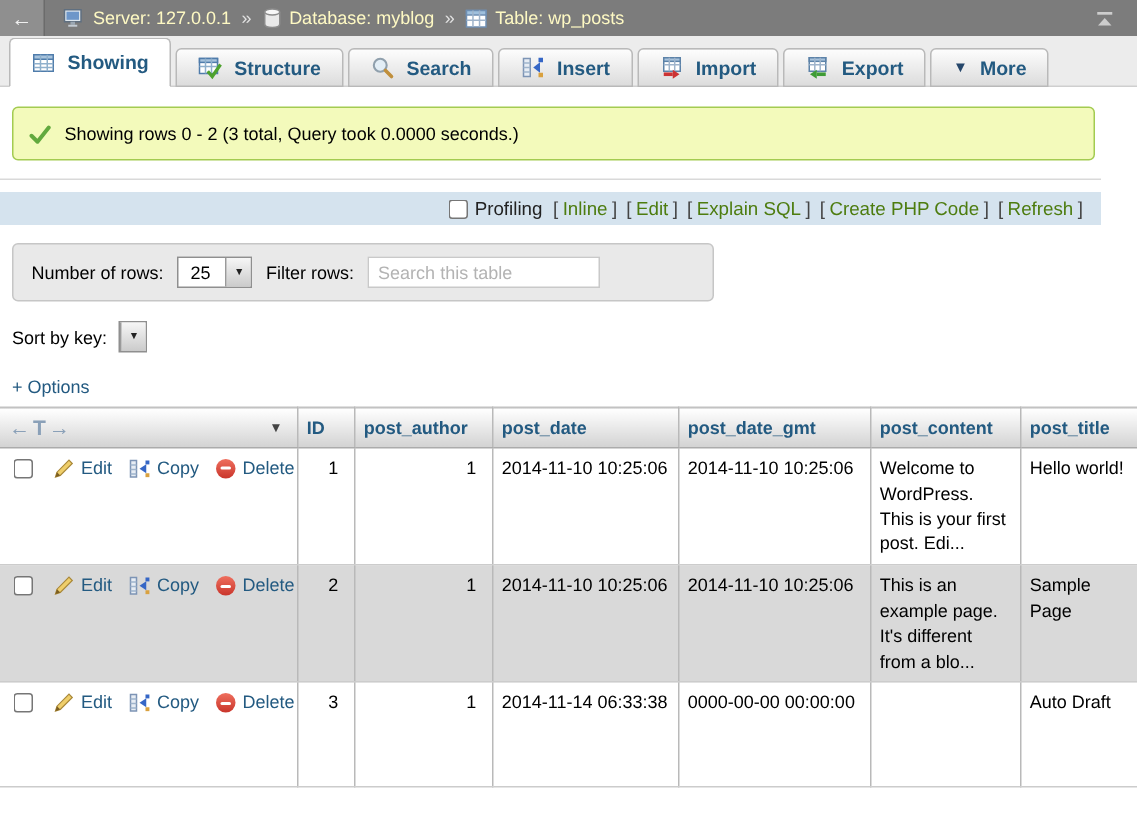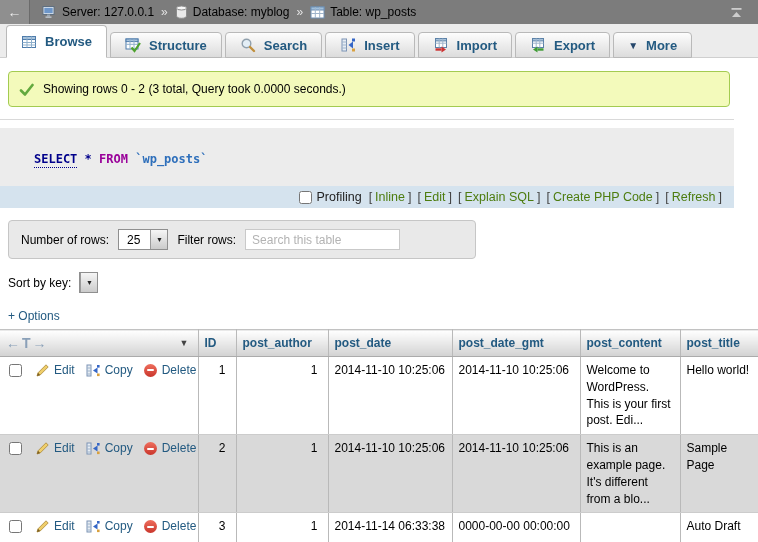--- a/index.html
+++ b/index.html
@@ -5,21 +5,21 @@
   *{box-sizing:border-box}
   html,body{margin:0;padding:0;width:758px;height:542px;overflow:hidden;background:#fff;
     font-family:"Liberation Sans",sans-serif;font-size:12px;color:#000}
   a{text-decoration:none}
 
   
   .navbar{height:24px;background:#7c7c7c;display:flex;align-items:center;color:#fff}
   .nav-back{width:30px;height:24px;display:flex;align-items:center;justify-content:center;
     background:#8f8f8f;border-right:1px solid #6b6b6b;color:#efefef;font-size:14px;cursor:pointer}
   .crumbs{display:flex;align-items:center;gap:6px;margin-left:12px;flex:1}
-  .crumb{display:flex;align-items:center;gap:5px;color:#000000}
+  .crumb{display:flex;align-items:center;gap:5px;color:#fef9c3}
   .sep{color:#e3e3e3;margin:0 1px}
   .collapse-btn{margin-right:14px;cursor:pointer;display:flex;align-items:center}
 
   
   .tabbar{display:flex;align-items:flex-end;height:34px;background:#ececec;
     border-bottom:1px solid #cfcfcf;padding-left:6px}
   .tab{display:flex;align-items:center;gap:8px;height:26px;padding:0 14px;
     border:1px solid #b9b9b9;border-radius:4px 4px 0 0;
     background:linear-gradient(#fdfdfd,#dcdcdc);margin-right:3px;margin-bottom:-1px;
     font-weight:bold;font-size:13px;color:#235a81;cursor:pointer;white-space:nowrap}
@@ -140,21 +140,21 @@
 
 <div class="tabbar">
   <div class="tab active">
     <span class="ticon">
         <svg width="16" height="16" viewBox="0 0 16 16">
           <rect x="1.5" y="2.5" width="13" height="11" fill="#fff" stroke="#4f7cab"></rect>
           <rect x="1.5" y="2.5" width="13" height="3" fill="#a8c3dc" stroke="#4f7cab"></rect>
           <path d="M6 2.5v11M10.5 2.5v11M1.5 8.5h13M1.5 11h13" stroke="#8fb0cc" fill="none"></path>
         </svg>
       </span>
-    <span>Browse</span>
+    <span>Showing</span>
   </div>
   <div class="tab">
     <span class="ticon">
         <svg width="16" height="16" viewBox="0 0 16 16">
           <rect x="1" y="2" width="12" height="10" fill="#fff" stroke="#4f7cab"></rect>
           <rect x="1" y="2" width="12" height="2.6" fill="#a8c3dc" stroke="#4f7cab"></rect>
           <path d="M5 2v10M9 2v10M1 7.3h12" stroke="#8fb0cc" fill="none"></path>
           <path d="M6.5 10.5l3 3.5 5.5-8" stroke="#4ea22e" stroke-width="2.2" fill="none"></path>
         </svg>
       </span>
@@ -218,26 +218,20 @@
         <path d="M2 7.5l4 4L13.5 2" fill="none" stroke="#62a93e" stroke-width="2.6" stroke-linecap="round" stroke-linejoin="round"></path>
       </svg>
     </span>
   <span>Showing rows 0 - 2 (3 total, Query took 0.0000 seconds.)</span>
 </div>
 
 <div class="divider"></div>
 
 
 <div class="querybox">
-  <div class="sql">
-    <span class="kw u">SELECT</span>
-    <span class="kw">*</span>
-    <span class="kw2">FROM</span>
-    <span class="tname">`wp_posts`</span>
-  </div>
   <div class="profstrip">
     <input type="checkbox" class="cb" style="">
     <span class="proflabel">Profiling</span>
     <span class="brk">[</span>
     <a class="plink">Inline</a>
     <span class="brk">]</span>
     <span class="brk">[</span>
     <a class="plink">Edit</a>
     <span class="brk">]</span>
     <span class="brk">[</span>

